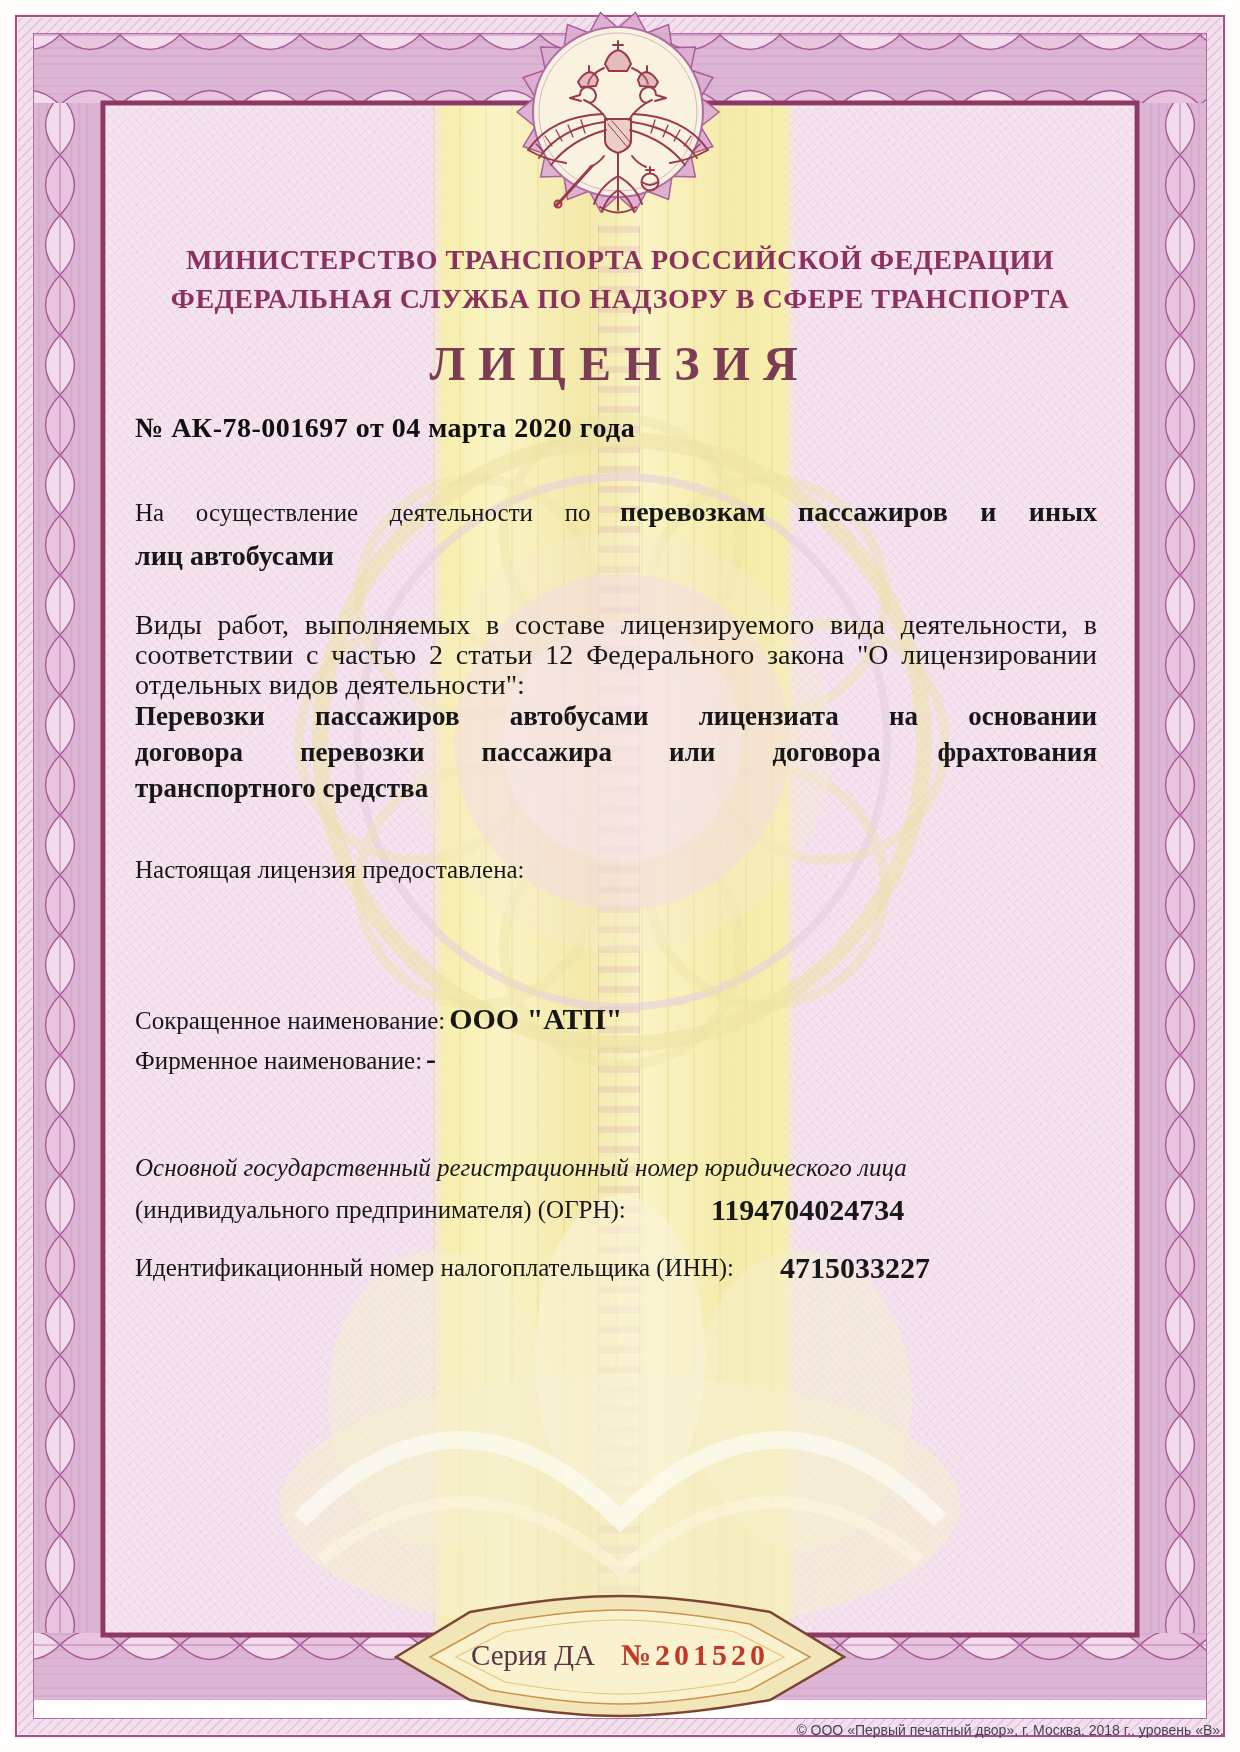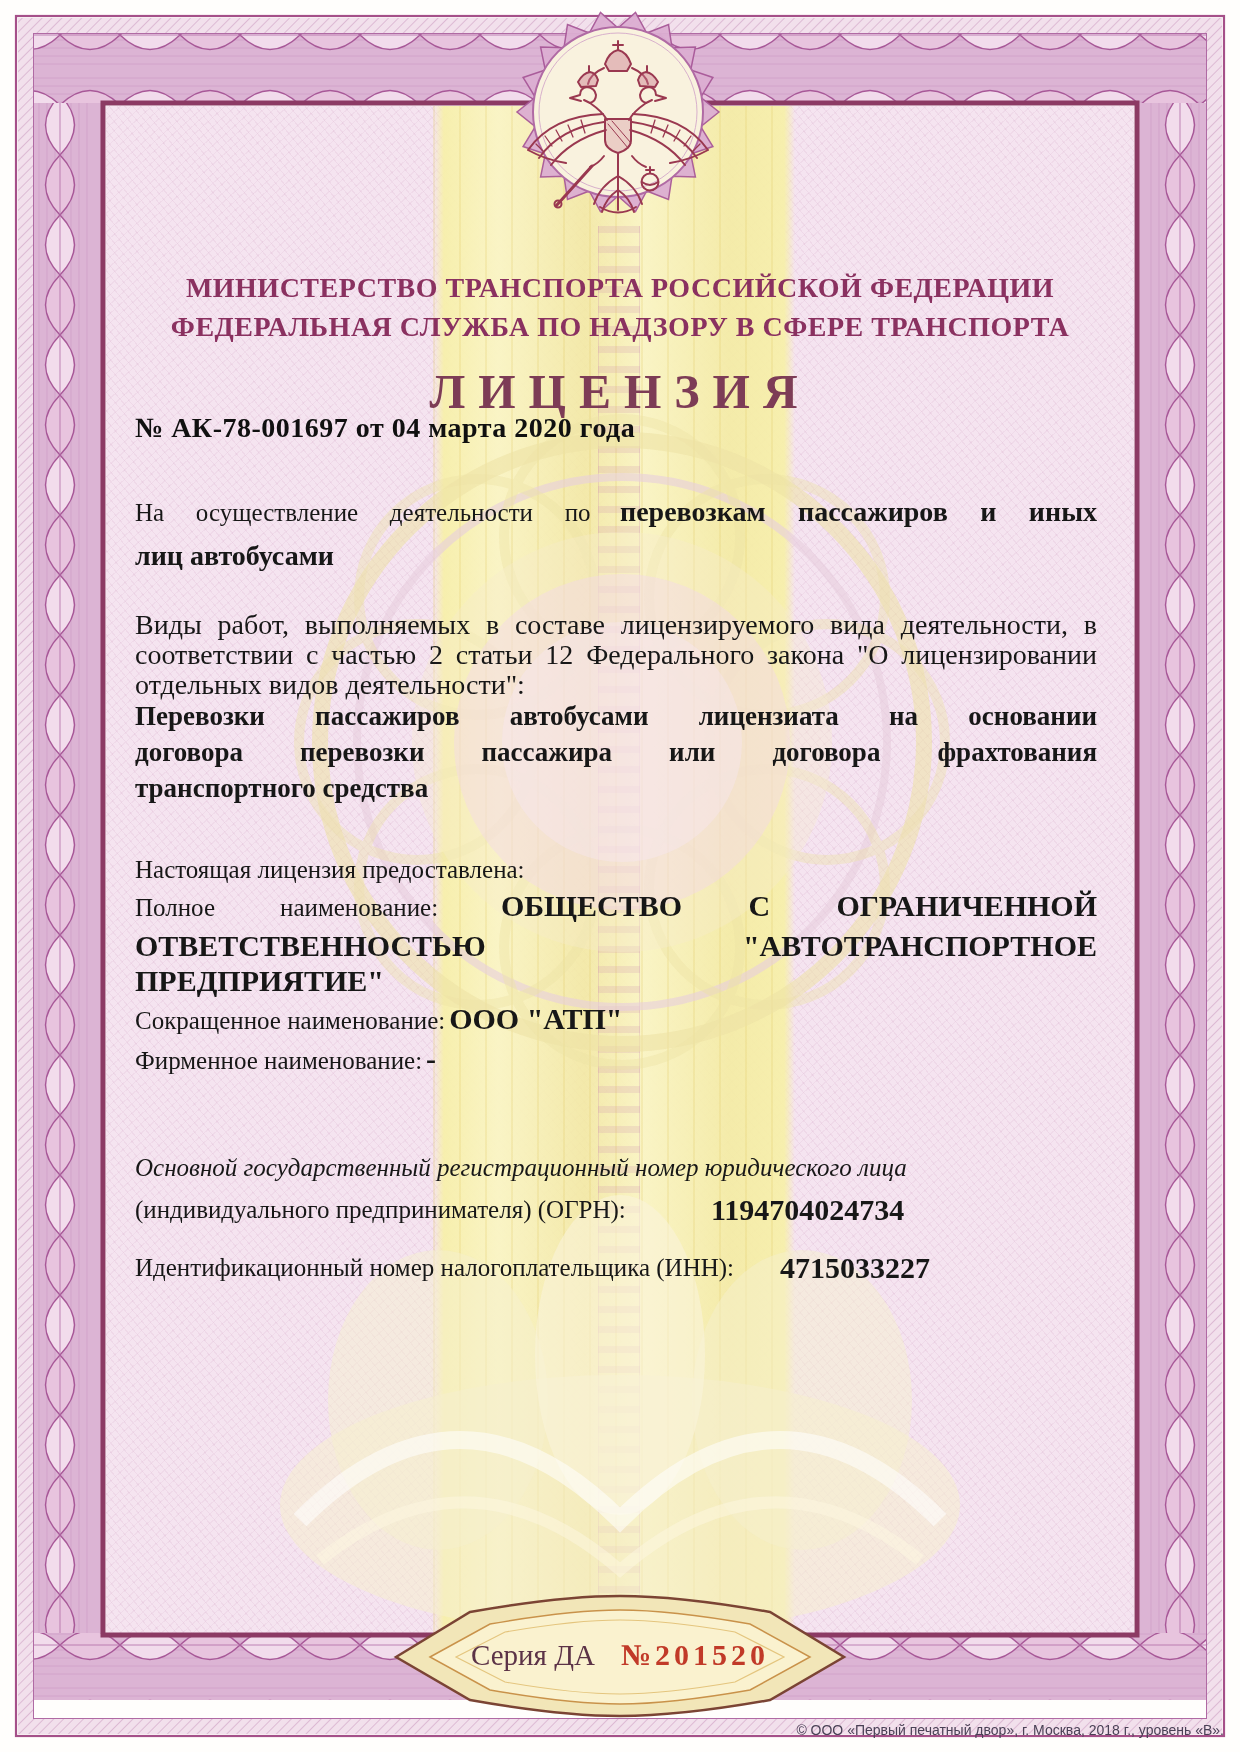--- a/index.html
+++ b/index.html
@@ -28,21 +28,21 @@
   .ladder {
     position:absolute; left:492px; top:120px; bottom:10px; width:40px;
     border-left:1px solid rgba(200,130,170,0.25);
     border-right:1px solid rgba(200,130,170,0.25);
     background-image:repeating-linear-gradient(180deg,
       rgba(205,140,175,0.20) 0 7px, rgba(255,255,255,0) 7px 20px);
   }
   svg.decor { position:absolute; left:0; top:0; z-index:2; pointer-events:none; }
   .texts { position:absolute; left:0; top:0; width:100%; height:100%; z-index:3; }
   .t { position:absolute; color:#171717; }
-  .center { left:110px; width:1020px; text-align:center;margin-top:28px; }
+  .center { left:110px; width:1020px; text-align:center; }
   .col { left:135px; width:962px; }
   .hdr { color:#8a3160; font-weight:bold; font-size:28px; line-height:39px; letter-spacing:0.5px; }
   .title { color:#7d3c56; font-weight:bold; font-size:48px; letter-spacing:13px; }
   .numline { font-weight:bold; font-size:28px; letter-spacing:0.5px; color:#101010; }
   .ln { text-align:justify; text-align-last:justify; display:block; }
   .ln.last { text-align-last:left; }
   .reg { font-size:25px; }
   .reg2 { font-size:28px; }
   .b1 { font-weight:bold; font-size:28px; }
   .b2 { font-weight:bold; font-size:27px; }
@@ -185,28 +185,20 @@
     </div>
 
     <div class="t col b2" style="top:698px; line-height:36px;">
       <div class="ln">Перевозки пассажиров автобусами лицензиата на основании</div>
       <div class="ln">договора перевозки пассажира или договора фрахтования</div>
       <div class="ln last">транспортного средства</div>
     </div>
 
     <div class="t col reg" style="top:856px;">Настоящая лицензия предоставлена:</div>
 
-    <div class="t col" style="top:888px; line-height:35px;">
-      <div class="ln">
-        <span class="reg">Полное наименование:</span>
-        <span class="b3">ОБЩЕСТВО С ОГРАНИЧЕННОЙ</span>
-      </div>
-      <div class="ln b3">ОТВЕТСТВЕННОСТЬЮ "АВТОТРАНСПОРТНОЕ</div>
-      <div class="ln last b3">ПРЕДПРИЯТИЕ"</div>
-    </div>
 
     <div class="t col" style="top:1002px;">
       <span class="reg">Сокращенное наименование:</span>
       <span class="b3">ООО "АТП"</span>
     </div>
 
     <div class="t col" style="top:1042px;">
       <span class="reg">Фирменное наименование:</span>
       <span class="b3">-</span>
     </div>

